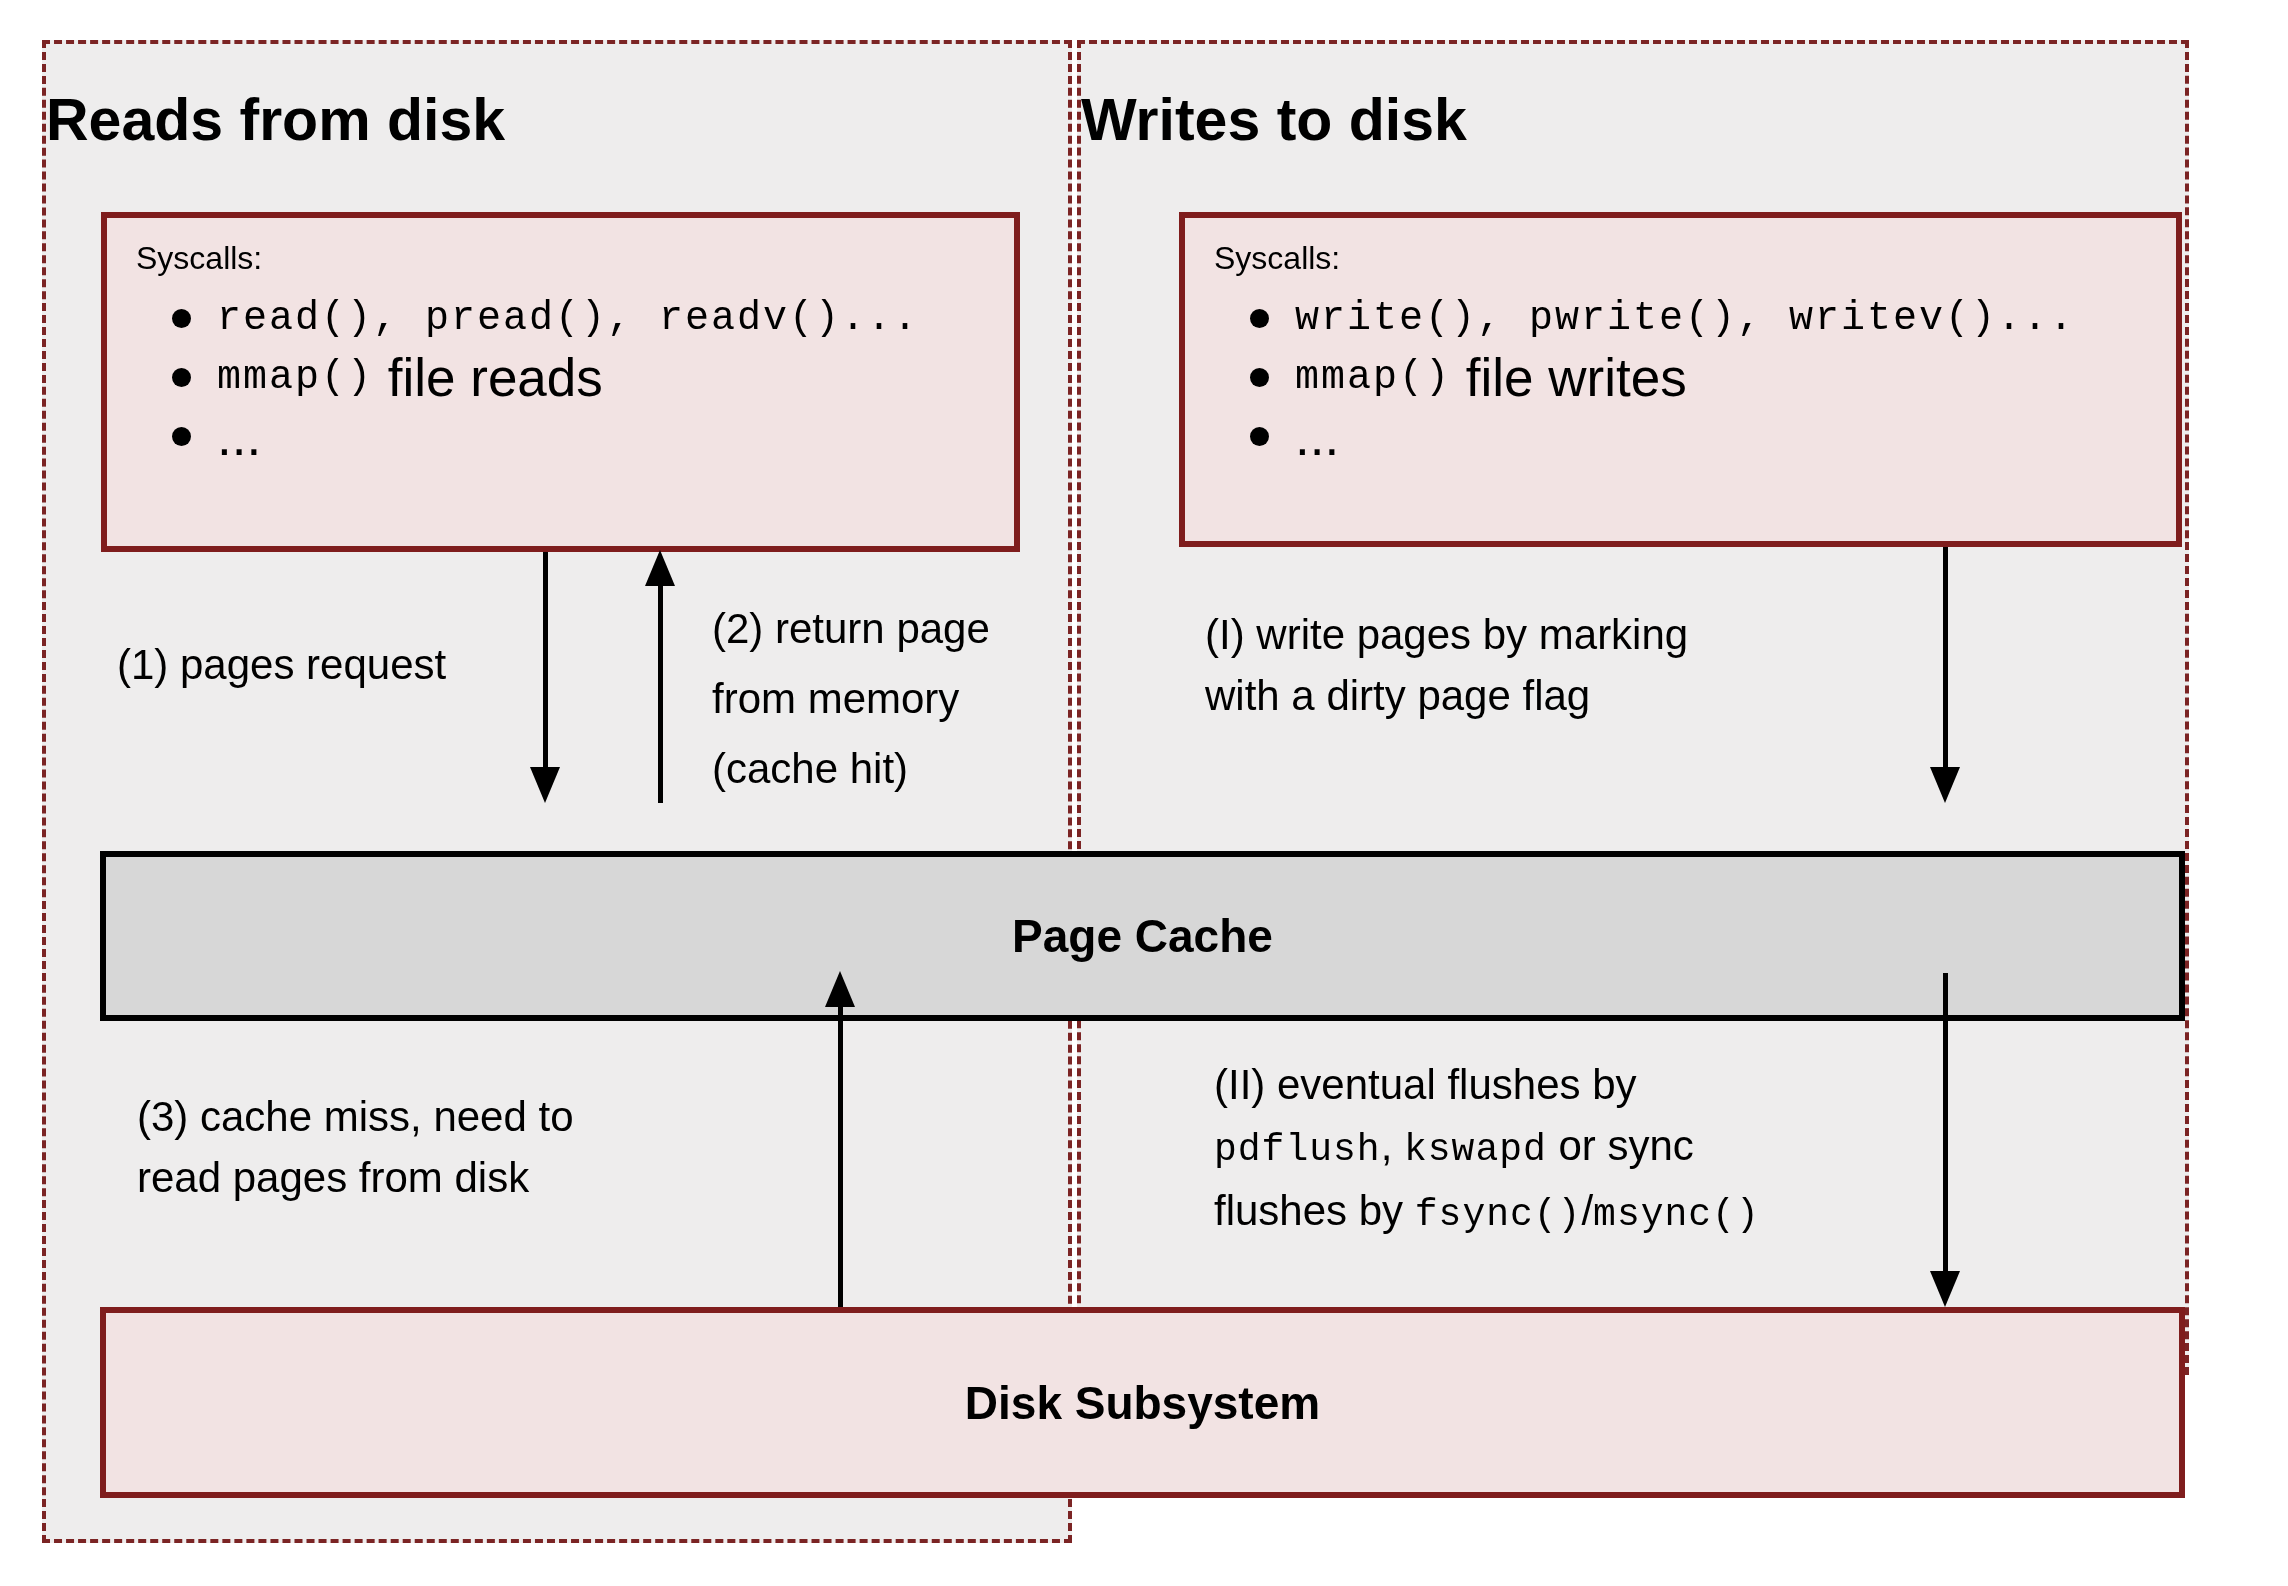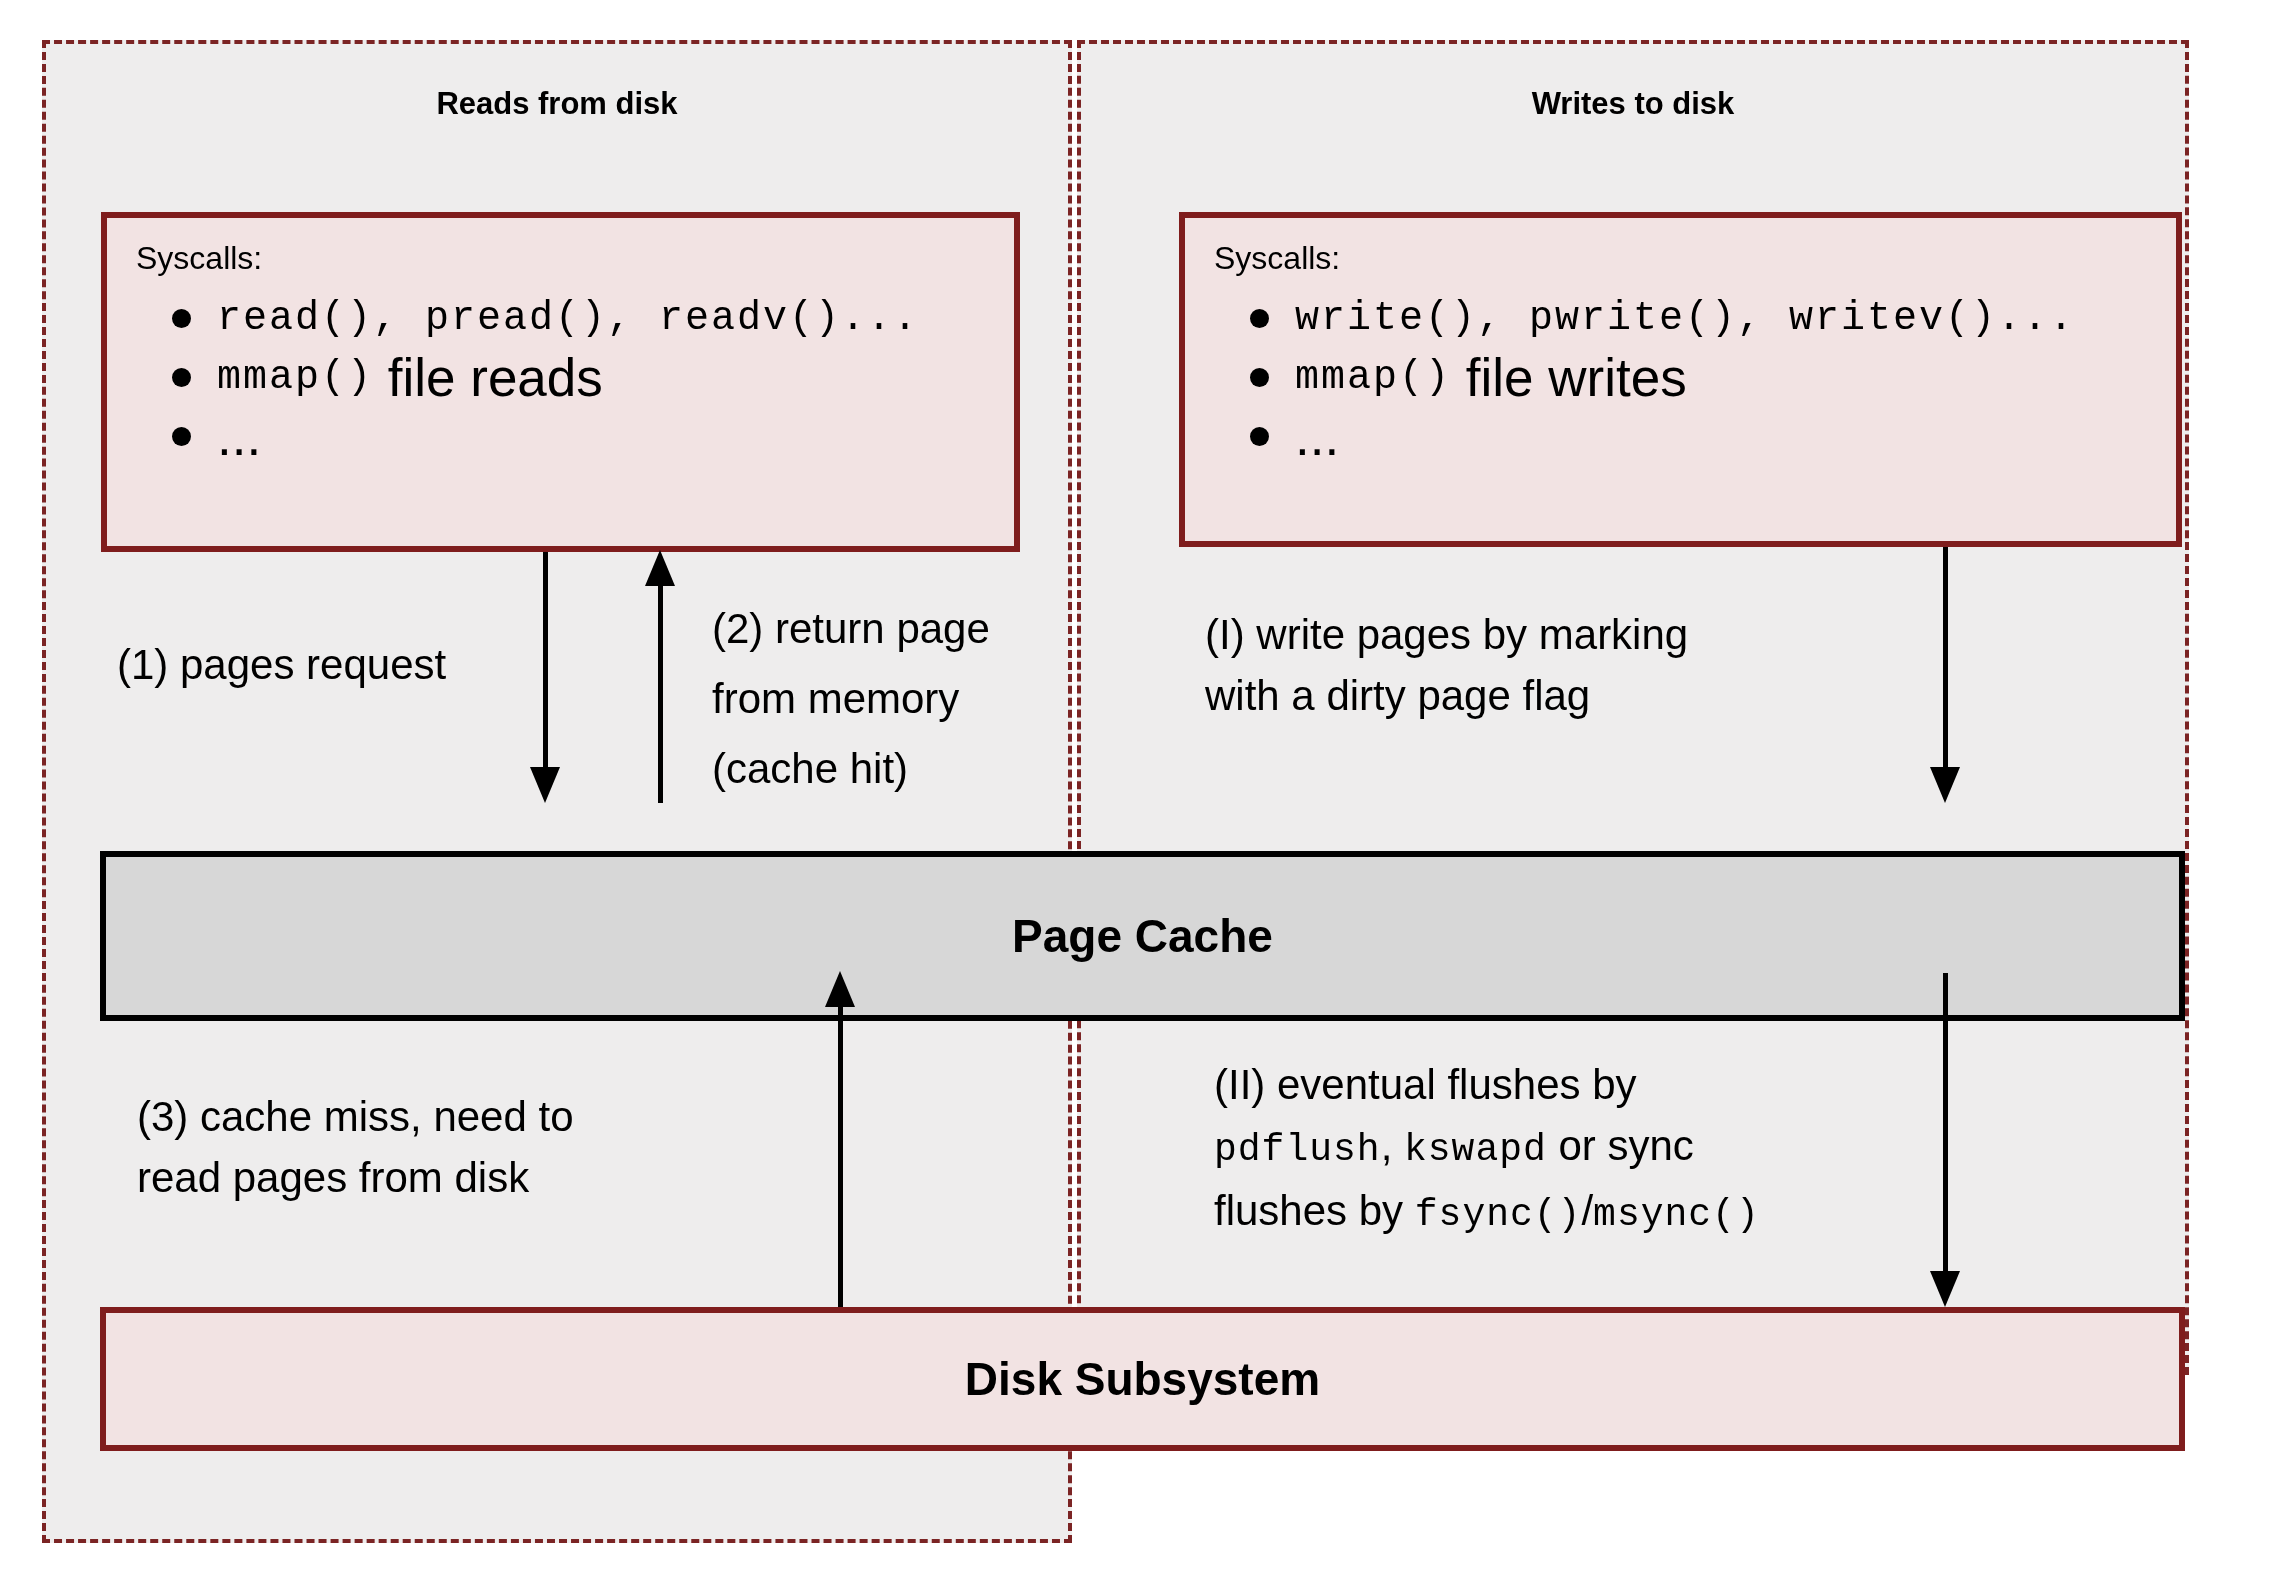--- a/index.html
+++ b/index.html
@@ -5,38 +5,38 @@
   html,body{margin:0;padding:0;background:#ffffff;}
   *{box-sizing:border-box;}
   #canvas{
     position:relative;width:2288px;height:1586px;background:#ffffff;
     font-family:"Liberation Sans",sans-serif;color:#000;overflow:hidden;
   }
   
   .panel{position:absolute;background:#eeeded;border:4px dashed #7b2424;}
   #panel-reads{left:42px;top:40px;width:1030px;height:1503px;}
   #panel-writes{left:1077px;top:40px;width:1112px;height:1335px;}
-  .panel-title{margin:0;margin-top:42px;text-align:center;font-size:31px;font-weight:bold;}
+  .panel-title{margin:0;margin-top:42px;text-align:left;font-size:59px;font-weight:bold;}
 
   
   .syscalls-box{position:absolute;background:#f2e3e3;border:6px solid #7f1d1d;z-index:2;padding:22px 0 0 29px;}
   #syscalls-reads{left:101px;top:212px;width:919px;height:340px;}
   #syscalls-writes{left:1179px;top:212px;width:1003px;height:335px;}
   .syscalls-heading{font-size:32px;}
   .syscalls-list{list-style:none;margin:12px 0 0 0;padding:0 0 0 36px;}
   .syscalls-list li{display:flex;align-items:center;height:59px;}
   .dot{width:19px;height:19px;border-radius:50%;background:#000;margin-right:26px;flex:none;}
   .code{font-family:"Liberation Mono","DejaVu Sans Mono",monospace;font-size:40px;letter-spacing:2px;}
   .plain{font-size:53px;white-space:pre;}
 
   
   .bar{position:absolute;left:100px;width:2085px;display:flex;align-items:center;justify-content:center;
        font-weight:bold;font-size:46px;z-index:3;}
   #page-cache{top:803px;height:170px;background:#d7d7d7;border:6px solid #000;margin-top:48px;}
-  #disk-subsystem{top:1307px;height:144px;background:#f2e3e3;border:6px solid #7f1d1d;}
+  #disk-subsystem{top:1307px;height:191px;background:#f2e3e3;border:6px solid #7f1d1d;}
 
   
   .vline{position:absolute;width:5px;background:#000;z-index:4;}
   .ahead{position:absolute;width:0;height:0;z-index:4;}
   .ahead.down{border-left:15px solid transparent;border-right:15px solid transparent;border-top:36px solid #000;}
   .ahead.up{border-left:15px solid transparent;border-right:15px solid transparent;border-bottom:36px solid #000;}
   #a1-line{left:543px;top:552px;height:219px;}   #a1-head{left:530px;top:767px;}
   #a2-head{left:645px;top:550px;}                #a2-line{left:658px;top:584px;height:219px;}
   #a3-head{left:825px;top:971px;}                #a3-line{left:838px;top:1005px;height:302px;}
   #ai-line{left:1943px;top:547px;height:222px;}  #ai-head{left:1930px;top:767px;}

